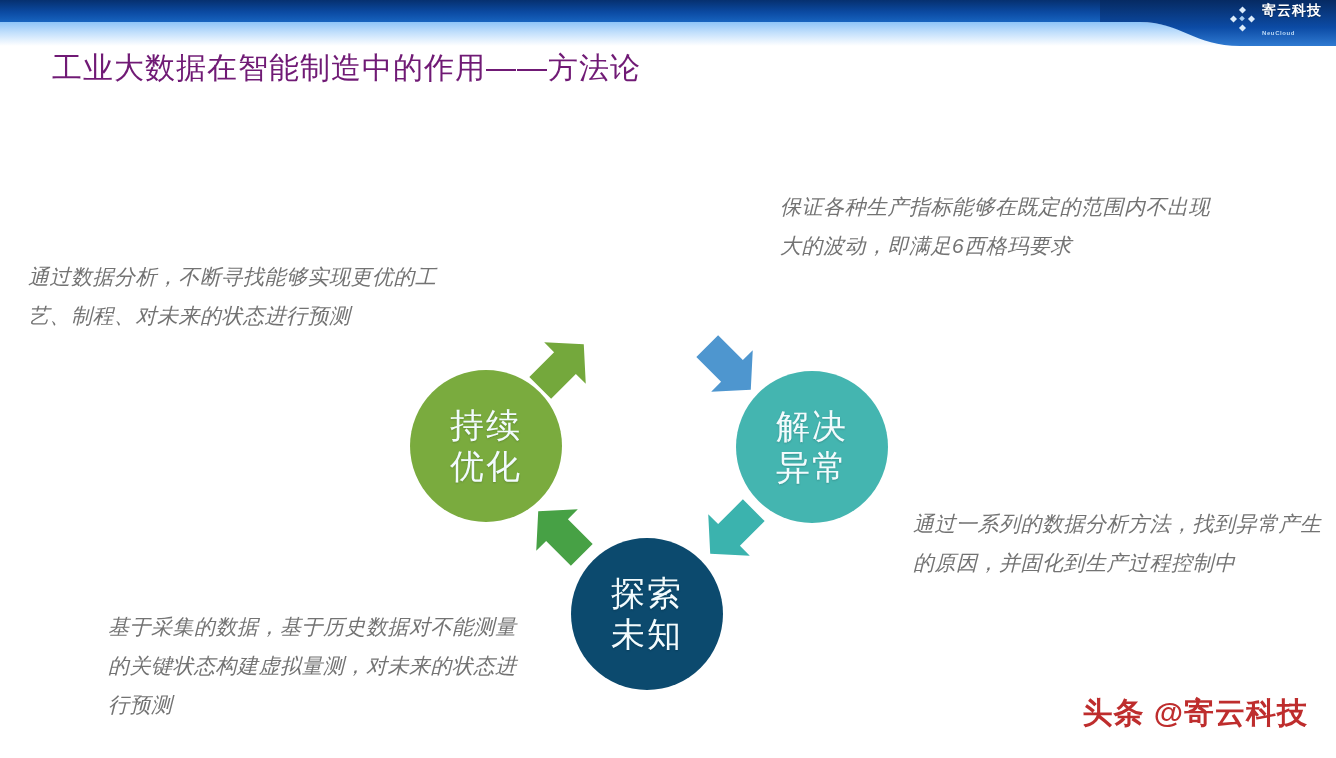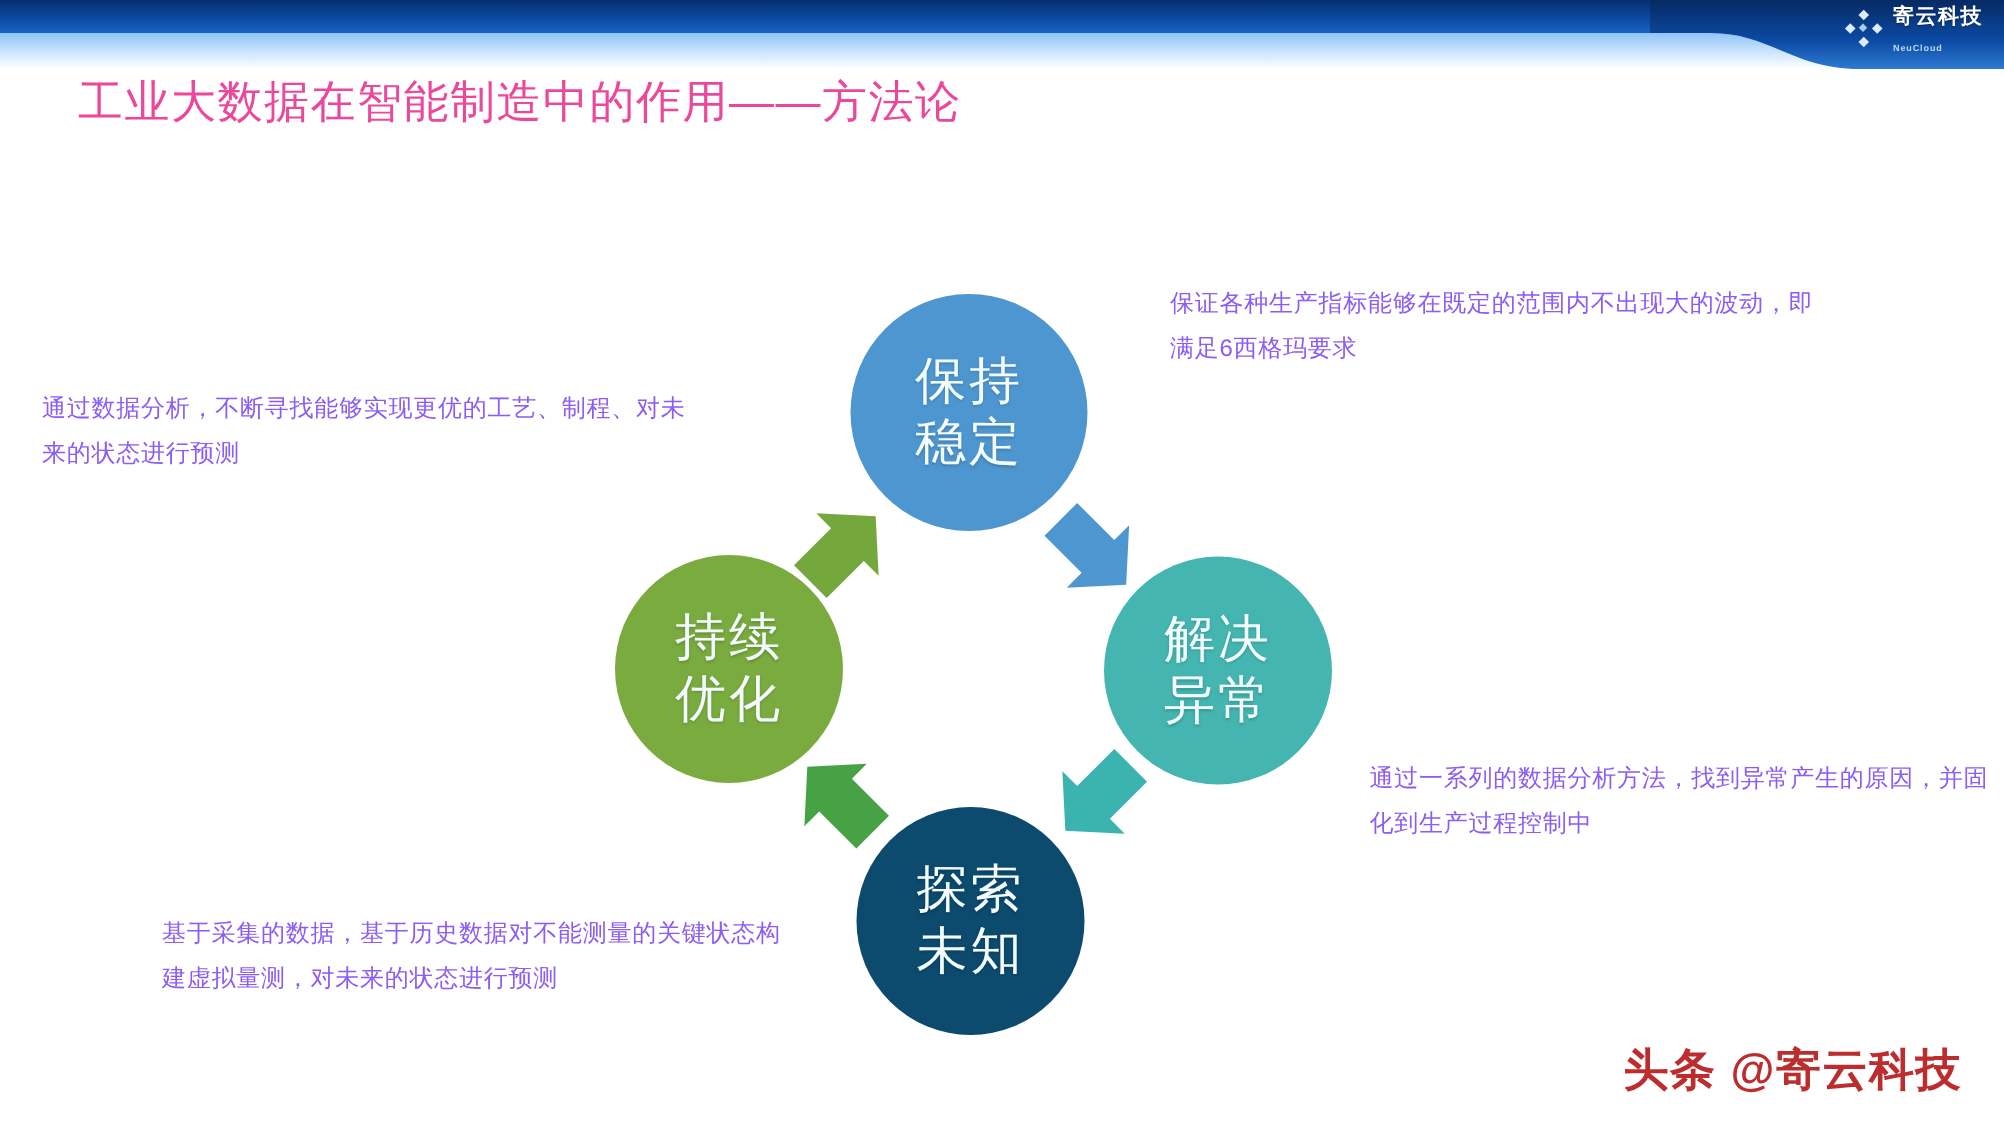--- a/index.html
+++ b/index.html
@@ -34,21 +34,21 @@
     letter-spacing: 1px; text-shadow: 0 1px 1px rgba(0,0,0,.35);
   }
   .logo-en {
     font-size: 6px; color: #bcd9f5; letter-spacing: .6px;
     margin-top: 2px; font-weight: bold;
   }
 
   
   .page-title {
     position: absolute; left: 52px; top: 48px;
-    font-size: 30px; color: #ec4899;
+    font-size: 30px; color: #701a75;
     letter-spacing: 1px;
     white-space: nowrap;
   }
 
   
   .stage { position: absolute; left: 0; top: 0; width: 1336px; height: 758px; }
 
   .node {
     position: absolute;
     border-radius: 50%;
@@ -70,24 +70,25 @@
   .arrow { position: absolute; width: 70px; height: 70px; }
 
   #arrow-tl { left: 527px; top: 331px; }
   #arrow-tr { left: 694px; top: 333px; }
   #arrow-br { left: 697px; top: 497px; }
   #arrow-bl { left: 525px; top: 498px; }
 
   
   .callout {
     position: absolute;
-    color: #8b5cf6;
-    font-size: 16px;
+    color: #737373;
+    font-size: 21px;
     line-height: 1.85;
     letter-spacing: .5px;
+    font-style: italic;
   }
   #callout-optimize { left: 28px;  top: 258px; width: 430px; }
   #callout-stable   { left: 780px; top: 188px; width: 430px; }
   #callout-resolve  { left: 893px; top: 505px; width: 420px; margin-left: 20px; }
   #callout-explore  { left: 108px; top: 608px; width: 420px; }
 
   
   .watermark {
     position: absolute; right: 28px; bottom: 24px;
     font-size: 30px; font-weight: bold;
@@ -142,24 +143,20 @@
         <span class="logo-cn">寄云科技</span>
         <span class="logo-en">NeuCloud</span>
       </span>
     </div>
   </div>
 
   <div class="page-title">工业大数据在智能制造中的作用——方法论</div>
 
   <div class="stage">
 
-    <div class="node" id="node-stable">
-      <span>保持</span>
-      <span>稳定</span>
-    </div>
 
     <div class="node" id="node-resolve">
       <span>解决</span>
       <span>异常</span>
     </div>
 
     <div class="node" id="node-explore">
       <span>探索</span>
       <span>未知</span>
     </div>

